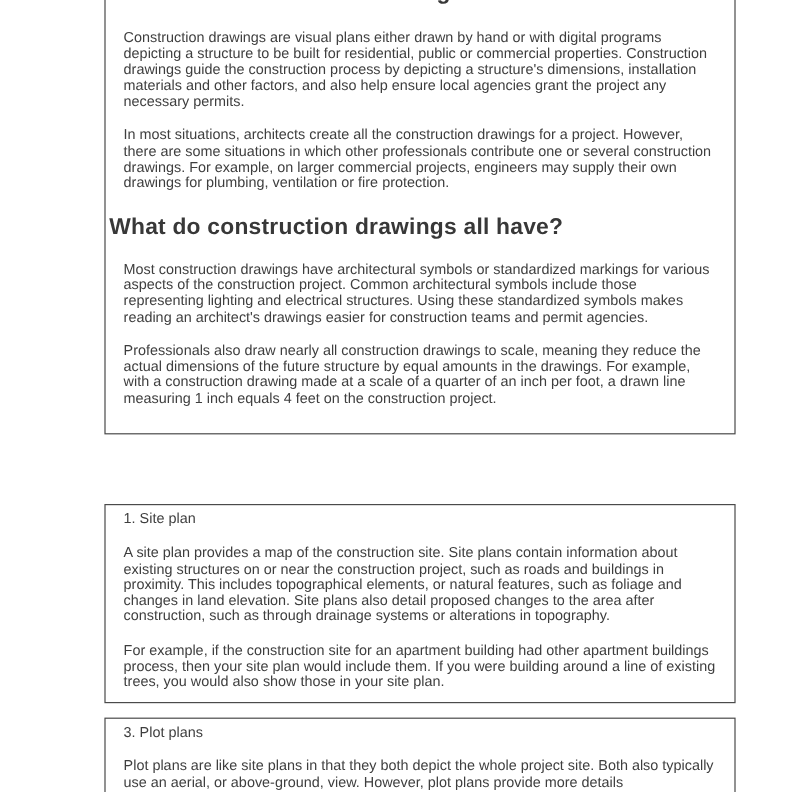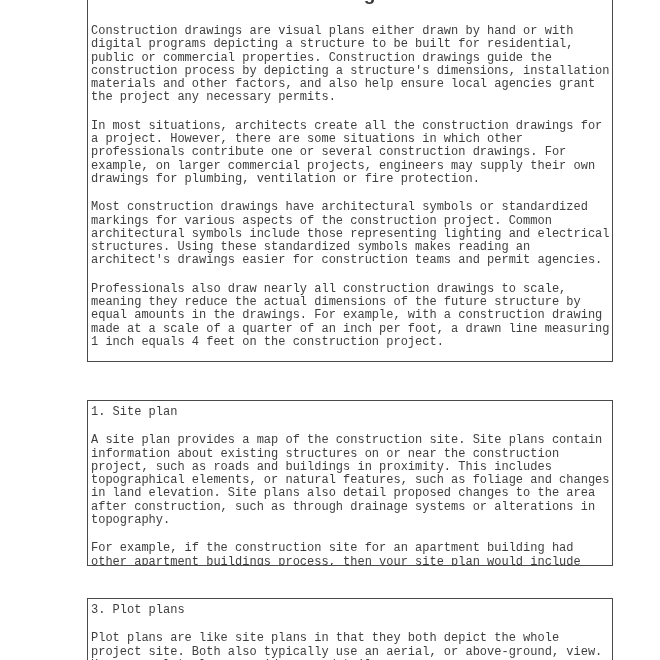--- a/index.html
+++ b/index.html
@@ -19,49 +19,49 @@
     position: absolute;
     left: 87px;
     width: 526px;
     border: 1px solid #4a4a4a;
     box-sizing: border-box;
     background: #ffffff;
     padding: 0 2px 0 3px;
     overflow: hidden;
   }
   #box-main   { top: -30px; height: 392px; }
-  #box-type-1 { top: 400px; height: 166px; }
+  #box-type-1 { top: 420px; height: 166px; }
   #box-type-2 { top: 598px; height: 70px; }
 
   h1, h2 {
     font-size: 19px;
     line-height: 22px;
     font-weight: bold;
     color: #383838;
     margin: 19px 0 17px 0;
     letter-spacing: 0.2px;
   }
   #box-main h1 { margin: 12px 0 20px 0; }
 
   p {
     font-size: 12px;
     line-height: 13.3px;
-    margin: 15px 0;
+    margin: 15px 12px;
     color: #3e3e3e;
-    font-family: Liberation Mono, monospace;
   }
   p.first { margin-top: 5px; }
 </style>
 </head>
 <body>
 
 <div class="box" id="box-main">
   <h1>What are construction drawings?</h1>
   <p>Construction drawings are visual plans either drawn by hand or with digital programs depicting a structure to be built for residential, public or commercial properties. Construction drawings guide the construction process by depicting a structure's dimensions, installation materials and other factors, and also help ensure local agencies grant the project any necessary permits.</p>
   <p>In most situations, architects create all the construction drawings for a project. However, there are some situations in which other professionals contribute one or several construction drawings. For example, on larger commercial projects, engineers may supply their own drawings for plumbing, ventilation or fire protection.</p>
+  <h2>What do construction drawings all have?</h2>
   <p>Most construction drawings have architectural symbols or standardized markings for various aspects of the construction project. Common architectural symbols include those representing lighting and electrical structures. Using these standardized symbols makes reading an architect's drawings easier for construction teams and permit agencies.</p>
   <p>Professionals also draw nearly all construction drawings to scale, meaning they reduce the actual dimensions of the future structure by equal amounts in the drawings. For example, with a construction drawing made at a scale of a quarter of an inch per foot, a drawn line measuring 1 inch equals 4 feet on the construction project.</p>
 </div>
 
 <div class="box" id="box-type-1">
   <p class="first">1. Site plan</p>
   <p>A site plan provides a map of the construction site. Site plans contain information about existing structures on or near the construction project, such as roads and buildings in proximity. This includes topographical elements, or natural features, such as foliage and changes in land elevation. Site plans also detail proposed changes to the area after construction, such as through drainage systems or alterations in topography.</p>
   <p>For example, if the construction site for an apartment building had other apartment buildings process, then your site plan would include them. If you were building around a line of existing trees, you would also show those in your site plan.</p>
 </div>
 

